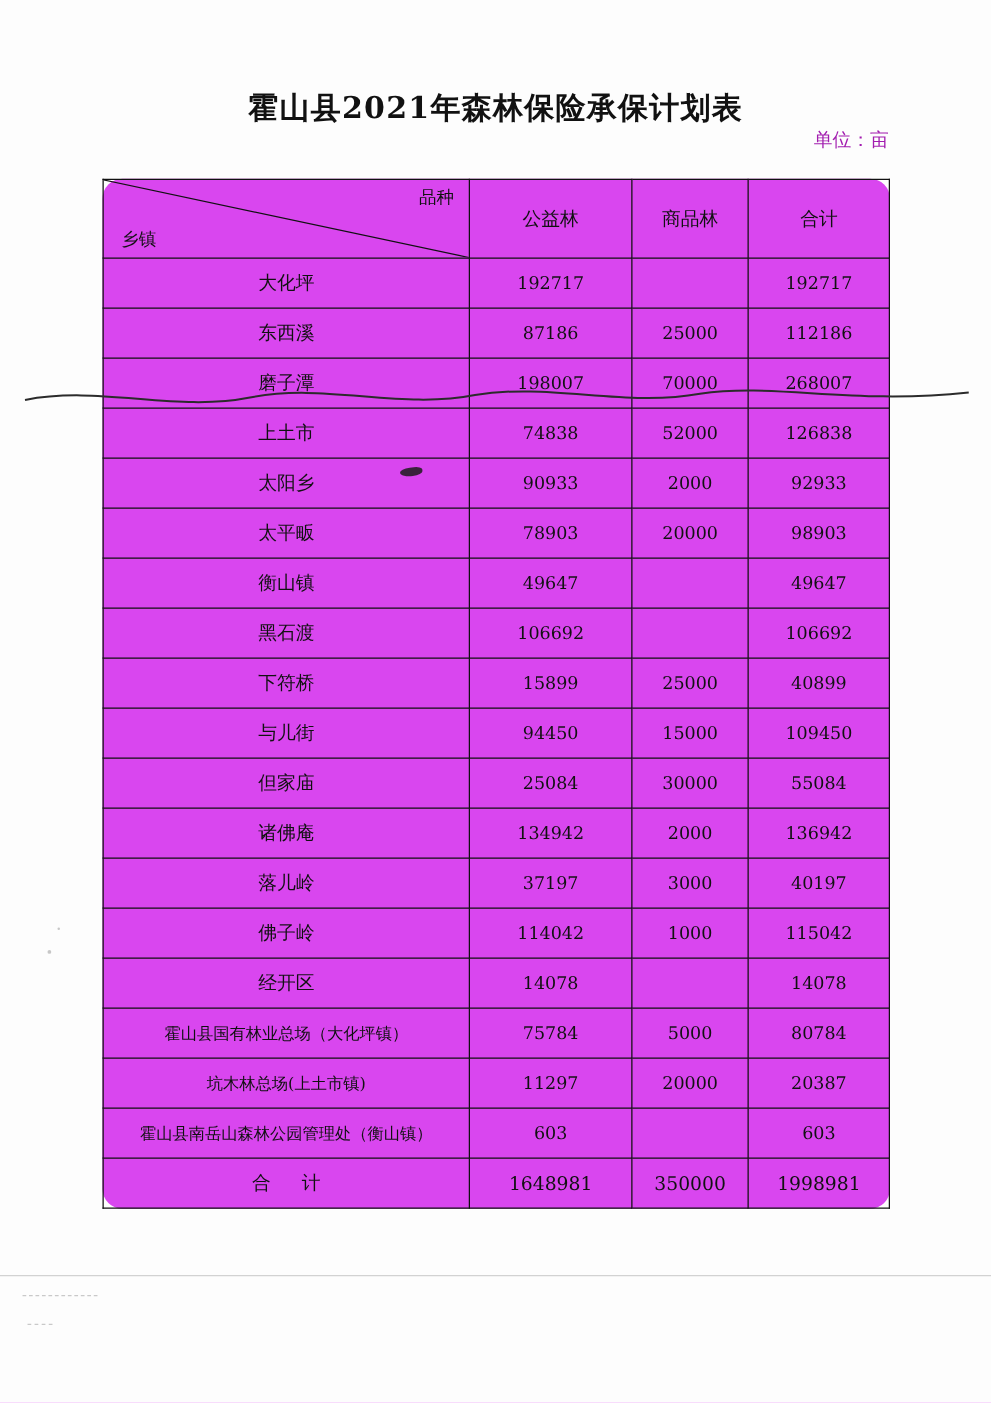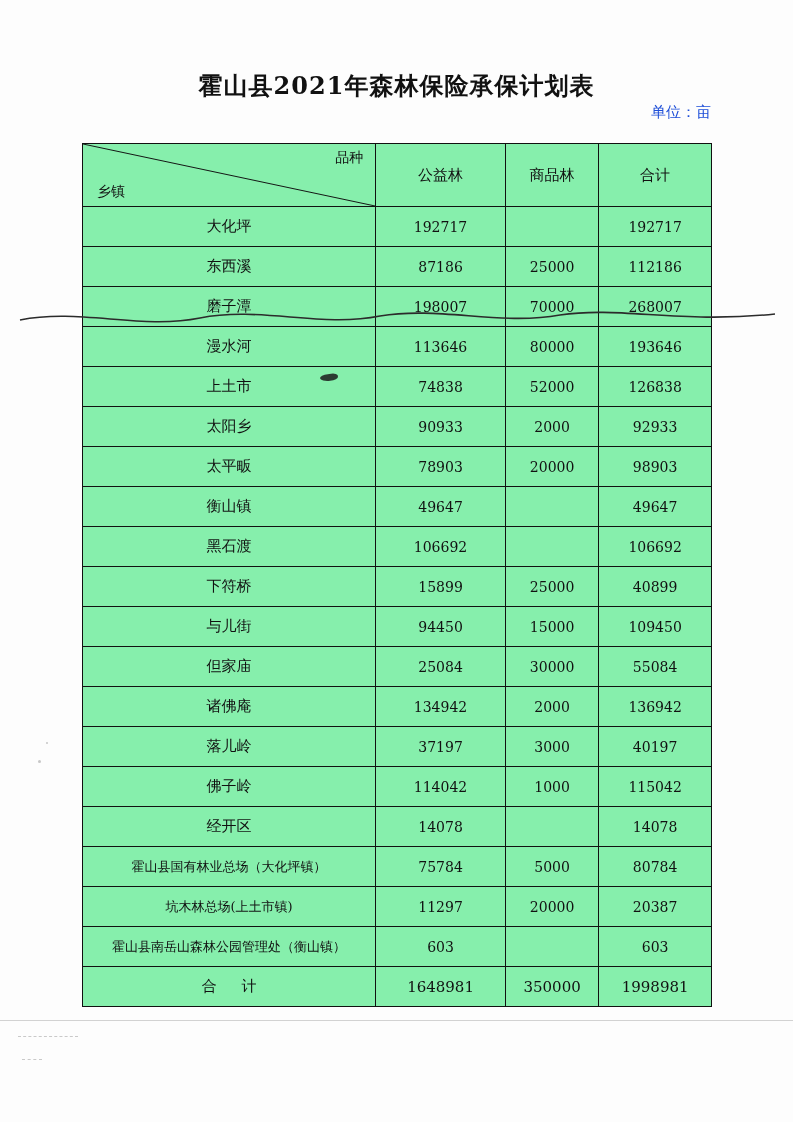--- a/index.html
+++ b/index.html
@@ -31,32 +31,33 @@
     font-weight: bold;
     letter-spacing: 1px;
     color: #111;
   }
   .unit-label {
     position: absolute;
     top: 103px;
     right: 82px;
     font-family: "DejaVu Serif", serif;
     font-size: 15px;
-    color: #1d4ed8;
+    color: #a21caf;
   }
   table.plan {
     position: absolute;
     top: 143px;
     left: 82px;
     width: 630px;
     border-collapse: collapse;
     font-family: "DejaVu Serif", serif;
     font-size: 14px;
     color: #111;
-    background: #86efac;
+    background: #d946ef;
+    border-radius: 16px;
   }
   table.plan td, table.plan th {
     border: 1px solid #111;
     text-align: center;
     vertical-align: middle;
     font-weight: normal;
     height: 39px;
     padding: 0 2px;
   }
   td.c-name { width: 302px; }
@@ -167,26 +168,20 @@
           <td class="c-sp row-num">25000</td>
           <td class="c-tot row-num">112186</td>
         </tr>
         <tr>
           <td class="c-name row-name">磨子潭</td>
           <td class="c-gy row-num">198007</td>
           <td class="c-sp row-num">70000</td>
           <td class="c-tot row-num">268007</td>
         </tr>
         <tr>
-          <td class="c-name row-name">漫水河</td>
-          <td class="c-gy row-num">113646</td>
-          <td class="c-sp row-num">80000</td>
-          <td class="c-tot row-num">193646</td>
-        </tr>
-        <tr>
           <td class="c-name row-name">上土市</td>
           <td class="c-gy row-num">74838</td>
           <td class="c-sp row-num">52000</td>
           <td class="c-tot row-num">126838</td>
         </tr>
         <tr>
           <td class="c-name row-name">太阳乡</td>
           <td class="c-gy row-num">90933</td>
           <td class="c-sp row-num">2000</td>
           <td class="c-tot row-num">92933</td>

